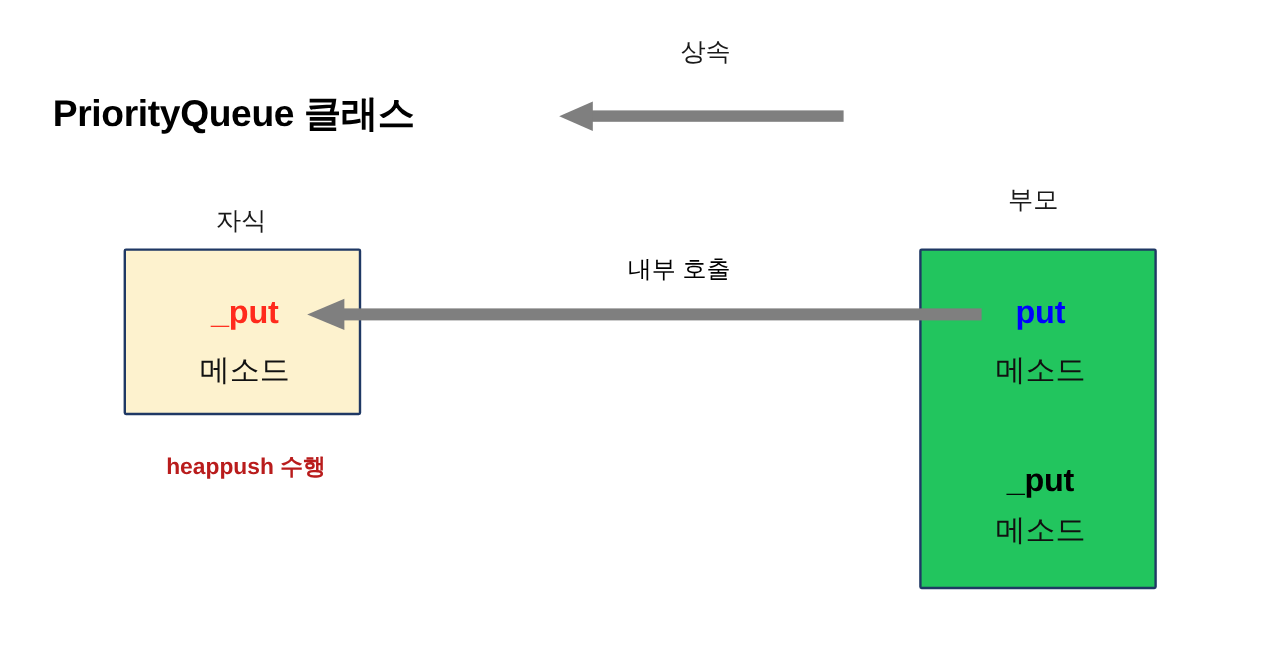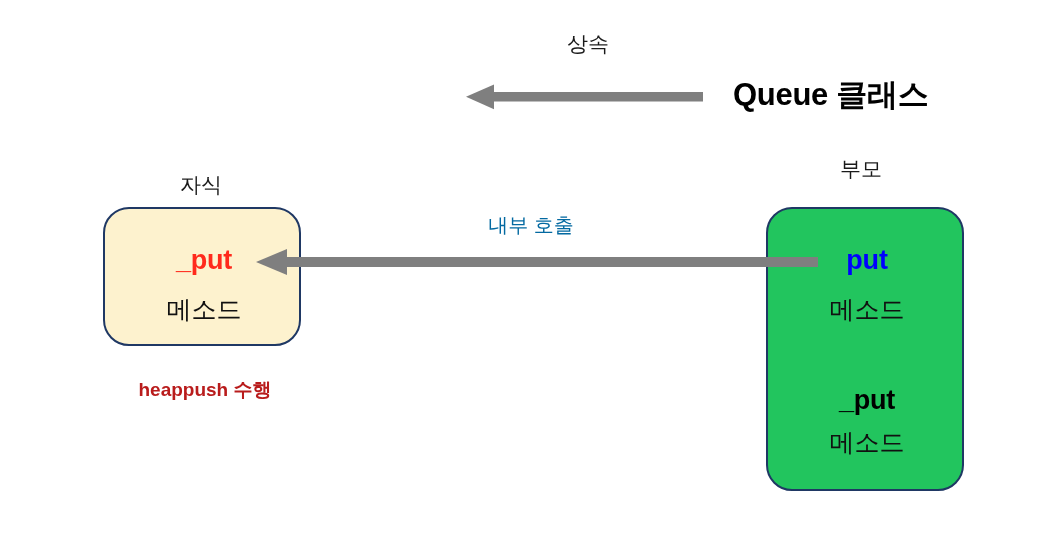--- a/index.html
+++ b/index.html
@@ -39,35 +39,36 @@
 
   
   .role-label {
     font-size: 21px;
     font-weight: normal;
     color: #1a1a1a;
   }
   .edge-label {
     font-size: 20px;
     font-weight: normal;
-    color: #0369a1;
+    color: #000000;
+    margin-left: 35px;
   }
   .note-label {
     font-size: 19px;
     font-weight: bold;
     color: #b91c1c;
   }
 
   
   .box {
     position: absolute;
     box-sizing: border-box;
     background: #FDF2CE;
     border: 2.5px solid #1F3864;
-    border-radius: 26px;
+    border-radius: 2px;
     text-decoration: underline;
   }
 
   
   .method {
     position: absolute;
     white-space: nowrap;
     transform: translateX(-50%);
     text-align: center;
     line-height: 1;
@@ -89,33 +90,33 @@
     overflow: visible;
   }
 </style>
 </head>
 <body>
 
 <div id="canvas" style="background: rgb(255, 255, 255);">
 
   <div class="abs ctr role-label" style="left:588px; top:33px;">상속</div>
 
+  <div class="abs class-title" style="left:44px; top:79px;">PriorityQueue 클래스</div>
 
-  <div class="abs class-title" style="left:733px; top:79px;">Queue 클래스</div>
 
   <svg class="arrow-svg" style="left:460px; top:80px;" width="250" height="34" viewBox="0 0 250 34">
     <g fill="#7F7F7F">
       <rect x="32" y="12" width="211" height="9.5"></rect>
       <polygon points="6,16.8 34,4.5 34,29.2"></polygon>
     </g>
   </svg>
 
   <div class="abs ctr role-label" style="left:201px; top:174px;">자식</div>
 
-  <div class="abs ctr role-label" style="left:861px; top:158px;">부모</div>
+  <div class="abs ctr role-label" style="left:861px; top:158px;font-family:Liberation Mono, monospace;">부모</div>
 
   <div class="abs ctr edge-label" style="left:531px; top:215px;">내부 호출</div>
 
   <div class="box" style="left: 103px; top: 207px; width: 198px; height: 139px; background: rgb(253, 242, 206); border-color: rgb(31, 56, 100);">
     <div class="method method-name" style="left:99px; top:38px; color:#FF2A1C;">_put</div>
     <div class="method method-kind" style="left:99px; top:88px;">메소드</div>
   </div>
 
   <div class="box" style="left: 766px; top: 207px; width: 198px; height: 284px; background: #22c55e; border-color: rgb(31, 56, 100);">
     <div class="method method-name" style="left:99px; top:38px; color:#0000FF;">put</div>

